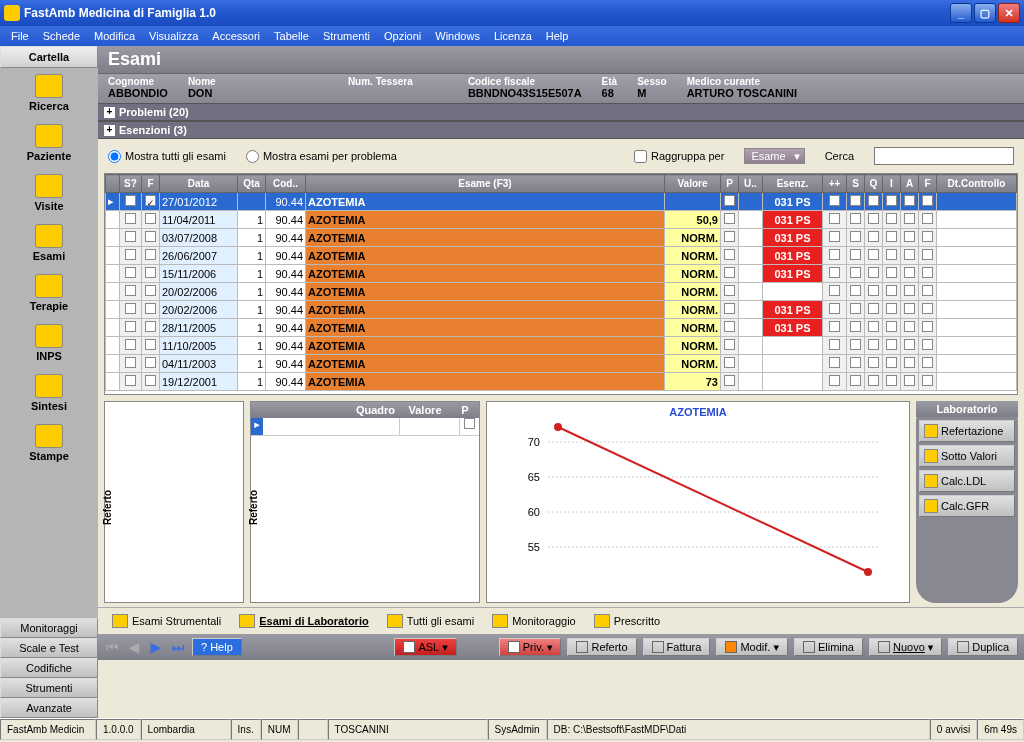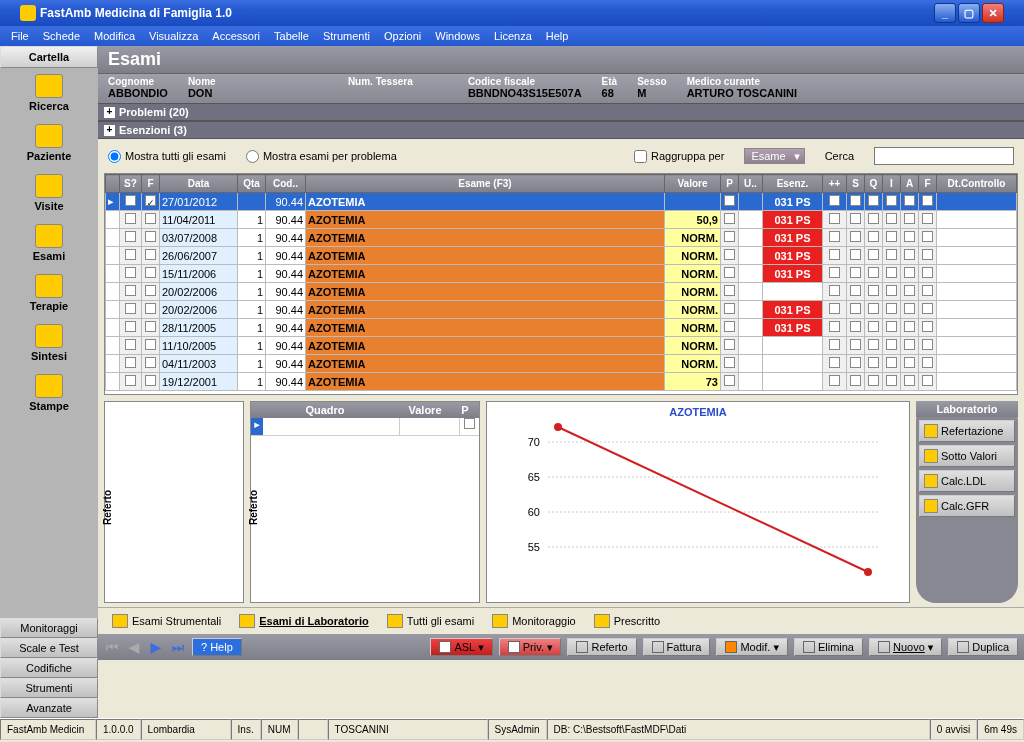--- a/index.html
+++ b/index.html
@@ -1,17 +1,17 @@
 <!DOCTYPE html>
 <html><head>
 <meta charset="utf-8">
 <style>
 * { box-sizing: border-box; margin: 0; padding: 0; font-family: Tahoma, sans-serif; font-size: 11px; }
 body { background: #ece9d8; width: 1024px; height: 742px; overflow: hidden; }
-.titlebar { background: linear-gradient(#3a6ee0,#2358d0 40%,#1a4cc0); height: 26px; display: flex; align-items: center; color: #fff; padding: 0 20px; }
+.titlebar { background: linear-gradient(#3a6ee0,#2358d0 40%,#1a4cc0); height: 26px; display: flex; align-items: center; color: #fff; padding: 0 4px; }
 .titlebar .icon { width: 16px; height: 16px; background: #fc0; border-radius: 3px; margin-right: 4px; }
 .titlebar .title { flex: 1; font-weight: bold; font-size: 12px; }
 .titlebar .btns { display: flex; gap: 2px; }
 .titlebar .btn { width: 22px; height: 20px; border-radius: 3px; background: linear-gradient(#8ab0f0,#2358d0); border: 1px solid #0a3a90; display: flex; align-items: center; justify-content: center; color: #fff; font-weight: bold; }
 .titlebar .btn.close { background: linear-gradient(#f08080,#d03020); border-color: #902010; }
 .menubar { background: linear-gradient(#3a6ee0,#2358d0); height: 20px; display: flex; align-items: center; padding: 0 5px; gap: 2px; }
 .menubar span { color: #fff; padding: 2px 6px; cursor: default; }
 .main { display: flex; height: 672px; }
 .sidebar { width: 98px; background: #b5b5b5; display: flex; flex-direction: column; }
 .sidebar .tab { height: 22px; background: linear-gradient(#e0e0e0,#c0c0c0); border: 1px outset #ddd; display: flex; align-items: center; justify-content: center; font-weight: bold; cursor: pointer; }
@@ -63,21 +63,21 @@
 .labbox .lbtn .li { width:14px; height:14px; background:#fc0; border:1px solid #888; }
 .tabbar { display:flex; align-items:center; gap:10px; padding:4px 10px; background:#ece9d8; border-top:1px solid #aaa; margin-top:4px; }
 .tabbar .titem { display:flex; align-items:center; gap:4px; cursor:pointer; padding:2px 4px; }
 .tabbar .titem.active { font-weight:bold; text-decoration:underline; }
 .tabbar .ti { width:16px; height:14px; background:#fc0; border:1px solid #888; }
 .toolbar2 { background: linear-gradient(#9a9aa5,#7e7e88); height:26px; display:flex; align-items:center; padding:0 6px; gap:6px; }
 .toolbar2 .arrow { color:#3a6ee0; font-size:14px; cursor:pointer; width:16px; text-align:center; }
 .toolbar2 .arrow.dis { color:#aaa; }
 .toolbar2 .tbtn { border:1px outset #ccc; background:linear-gradient(#e0e0e0,#c0c0c0); padding:2px 8px; display:flex; align-items:center; gap:3px; cursor:pointer; font-size:10px; height:18px; }
 .toolbar2 .tbtn.red { background:linear-gradient(#f04040,#c02020); color:#000; }
-.toolbar2 .tbtn.red2 { background:linear-gradient(#f08080,#d04040); }
+.toolbar2 .tbtn.red2 { background:linear-gradient(#f08080,#d04040);margin-left:36px; }
 .toolbar2 .tbtn .sq { width:12px;height:12px;border:1px solid #666; }
 .toolbar2 .sep { flex:1; }
 .statusbar { height:22px; background:#ece9d8; border-top:1px solid #fff; display:flex; align-items:stretch; }
 .statusbar .cell { border:1px inset #ccc; padding:2px 6px; display:flex; align-items:center; font-size:10px; }
 </style>
 </head>
 <body>
 
 <div class="titlebar">
   <div class="icon"></div>
@@ -120,20 +120,24 @@
           <div class="ico"></div>
           <span>Visite</span>
         </div>
       <div class="navitem">
           <div class="ico"></div>
           <span>Esami</span>
         </div>
       <div class="navitem">
           <div class="ico"></div>
           <span>Terapie</span>
+        </div>
+      <div class="navitem">
+          <div class="ico"></div>
+          <span>INPS</span>
         </div>
       <div class="navitem">
           <div class="ico"></div>
           <span>Sintesi</span>
         </div>
       <div class="navitem">
           <div class="ico"></div>
           <span>Stampe</span>
         </div>
     </div>
@@ -476,21 +480,21 @@
     </div>
 
 
     <div class="lowsplit">
       <div class="pane" style="width:140px">
         <div class="vlabel">Referto</div>
       </div>
       <div class="pane" style="width:230px">
         <div class="vlabel">Referto</div>
         <div class="hdr">
-          <span style="flex:1;text-align:center">Quadro</span>
+          <span style="flex:1;text-align:right">Quadro</span>
           <span style="width:60px;text-align:center">Valore</span>
           <span style="width:20px;text-align:center">P</span>
         </div>
         <div style="display:flex;border-bottom:1px solid #ccc;height:18px;">
           <span style="width:12px;background:#2a6ad0;color:#fff;text-align:center">▸</span>
           <span style="flex:1"></span>
             <span style="width:60px;border-left:1px solid #ccc"></span>
           <span style="width:20px;border-left:1px solid #ccc;text-align:center"><span class="chkbox"></span></span>
         </div>
       </div>

